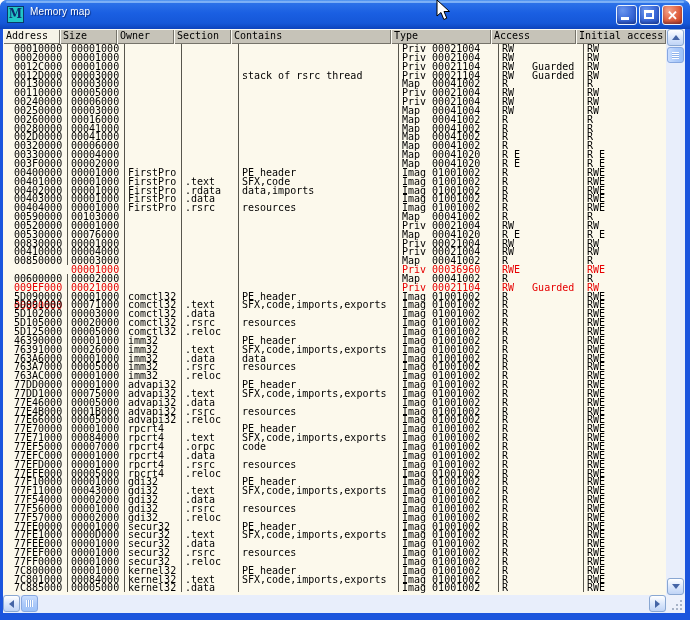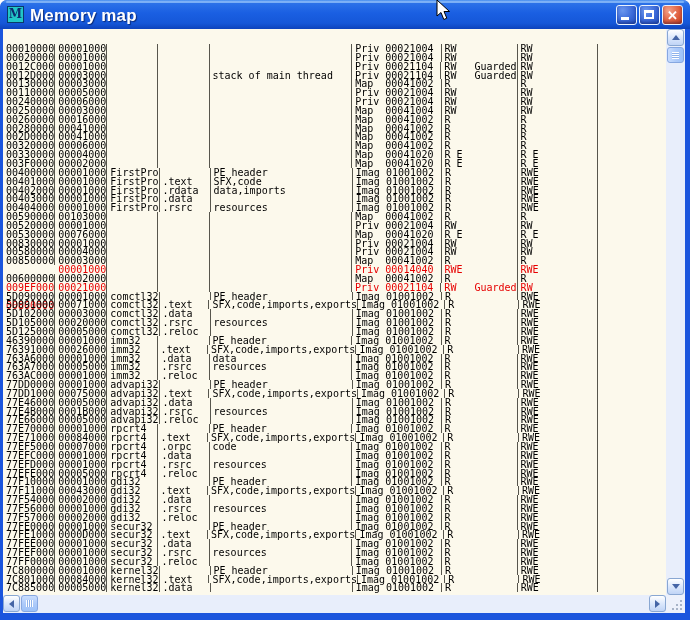--- a/index.html
+++ b/index.html
@@ -18,21 +18,21 @@
   }
   .titlebar::before{content:"";position:absolute;left:6px;right:6px;top:1px;height:2px;
     background:#8cbcf8;border-radius:2px;opacity:.8;}
   .app-icon{
     position:absolute;left:7px;top:6px;width:17px;height:17px;
     background:#22c7c7;border:1px solid #0a3a6a;
     color:#0d2a6e;font:bold 12px/15px "DejaVu Serif",serif;text-align:center;
   }
   .title-text{
     position:absolute;left:30px;top:6px;
-    font-family:"Liberation Sans",sans-serif;font-size:17px;font-weight:bold;color:#fff;
+    font-family:"Liberation Sans",sans-serif;font-size:10px;font-weight:normal;color:#fff;
     text-shadow:1px 1px 1px #0a2a78;letter-spacing:.2px;
   }
   .tb-buttons{position:absolute;right:7px;top:5px;display:flex;gap:2px;}
   .tb-btn{
     width:21px;height:20px;border-radius:3px;position:relative;
     border:1px solid #eaf2fd;
     background:radial-gradient(circle at 30% 25%,#6a96ee 0%,#3a68d8 55%,#2350be 100%);
     box-shadow:inset 0 -2px 3px rgba(0,10,60,.35);
   }
   .tb-btn.close{background:radial-gradient(circle at 30% 25%,#f2a088 0%,#e06140 55%,#c23a18 100%);}
@@ -48,21 +48,21 @@
   
   .thead{position:absolute;left:0;top:0;width:663px;height:15px;display:flex;background:#c6c3b8;}
   .hcell{
     height:15px;padding:1px 0 0 3px;
     background:#c6c3b8;color:#000;
     font-size:10px;line-height:12px;white-space:pre;overflow:hidden;
     box-shadow:inset 1px 1px 0 #fbfaf3, inset -1px -1px 0 #75736a;
   }
   .hcell.sorted{background:#f6f4e8;}
   
-  .tbody{position:absolute;left:0;top:15px;width:595px;height:551px;overflow:hidden;background:#fcf9ec;}
+  .tbody{position:absolute;left:8px;top:15px;width:663px;height:551px;overflow:hidden;background:#fcf9ec;}
   .trow{display:flex;height:8.85px;}
   .cell{
     height:8.85px;padding-left:3px;border-right:1px solid #57564d;
     font-size:10px;line-height:9px;white-space:pre;overflow:visible;color:#000;
   }
   .trow.red .cell{color:#e60000;}
   .c-address{width:57px;} .c-size{width:57px;} .c-owner{width:57px;} .c-section{width:57px;}
   .c-contains{width:160px;} .c-type{width:100px;} .c-access{width:85px;} .c-initial{width:90px;}
   
   .vscroll{position:absolute;left:663px;top:0;width:19px;height:566px;background:#e8eefb;}
@@ -114,20 +114,30 @@
       <div class="tb-btn">
         <span class="glyph-max"></span>
       </div>
       <div class="tb-btn close">
         <span class="glyph-x">✕</span>
       </div>
     </div>
   </div>
 
   <div class="client">
+    <div class="thead">
+        <div class="hcell c-address sorted">Address</div>
+        <div class="hcell c-size">Size</div>
+        <div class="hcell c-owner">Owner</div>
+        <div class="hcell c-section">Section</div>
+        <div class="hcell c-contains">Contains</div>
+        <div class="hcell c-type">Type</div>
+        <div class="hcell c-access">Access</div>
+        <div class="hcell c-initial">Initial access</div>
+      </div>
     <div class="tbody">
         <div class="trow">
           <div class="cell c-address">00010000</div>
           <div class="cell c-size">00001000</div>
           <div class="cell c-owner"></div>
           <div class="cell c-section"></div>
           <div class="cell c-contains"></div>
           <div class="cell c-type">Priv 00021004</div>
           <div class="cell c-access">RW</div>
           <div class="cell c-initial">RW</div>
@@ -150,21 +160,21 @@
           <div class="cell c-contains"></div>
           <div class="cell c-type">Priv 00021104</div>
           <div class="cell c-access">RW   Guarded</div>
           <div class="cell c-initial">RW</div>
         </div>
         <div class="trow">
           <div class="cell c-address">0012D000</div>
           <div class="cell c-size">00003000</div>
           <div class="cell c-owner"></div>
           <div class="cell c-section"></div>
-          <div class="cell c-contains">stack of main thread</div>
+          <div class="cell c-contains">stack of rsrc thread</div>
           <div class="cell c-type">Priv 00021104</div>
           <div class="cell c-access">RW   Guarded</div>
           <div class="cell c-initial">RW</div>
         </div>
         <div class="trow">
           <div class="cell c-address">00130000</div>
           <div class="cell c-size">00003000</div>
           <div class="cell c-owner"></div>
           <div class="cell c-section"></div>
           <div class="cell c-contains"></div>
@@ -346,21 +356,21 @@
           <div class="cell c-address">00830000</div>
           <div class="cell c-size">00001000</div>
           <div class="cell c-owner"></div>
           <div class="cell c-section"></div>
           <div class="cell c-contains"></div>
           <div class="cell c-type">Priv 00021004</div>
           <div class="cell c-access">RW</div>
           <div class="cell c-initial">RW</div>
         </div>
         <div class="trow">
-          <div class="cell c-address">00580000</div>
+          <div class="cell c-address">00410000</div>
           <div class="cell c-size">00004000</div>
           <div class="cell c-owner"></div>
           <div class="cell c-section"></div>
           <div class="cell c-contains"></div>
           <div class="cell c-type">Priv 00021004</div>
           <div class="cell c-access">RW</div>
           <div class="cell c-initial">RW</div>
         </div>
         <div class="trow">
           <div class="cell c-address">00850000</div>
@@ -371,21 +381,21 @@
           <div class="cell c-type">Map  00041002</div>
           <div class="cell c-access">R</div>
           <div class="cell c-initial">R</div>
         </div>
         <div class="trow red">
           <div class="cell c-address" style="color: rgb(230, 0, 0); margin-top: 36px;">00860000</div>
           <div class="cell c-size" style="color: rgb(230, 0, 0);">00001000</div>
           <div class="cell c-owner" style="color: rgb(230, 0, 0);"></div>
           <div class="cell c-section" style="color: rgb(230, 0, 0);"></div>
           <div class="cell c-contains" style="color: rgb(230, 0, 0);"></div>
-          <div class="cell c-type" style="color: rgb(230, 0, 0);">Priv 00014040</div>
+          <div class="cell c-type" style="color: rgb(230, 0, 0);">Priv 00036960</div>
           <div class="cell c-access" style="color: rgb(230, 0, 0);">RWE</div>
           <div class="cell c-initial" style="color: rgb(230, 0, 0);">RWE</div>
         </div>
         <div class="trow">
           <div class="cell c-address">00600000</div>
           <div class="cell c-size">00002000</div>
           <div class="cell c-owner"></div>
           <div class="cell c-section"></div>
           <div class="cell c-contains"></div>
           <div class="cell c-type">Map  00041002</div>

